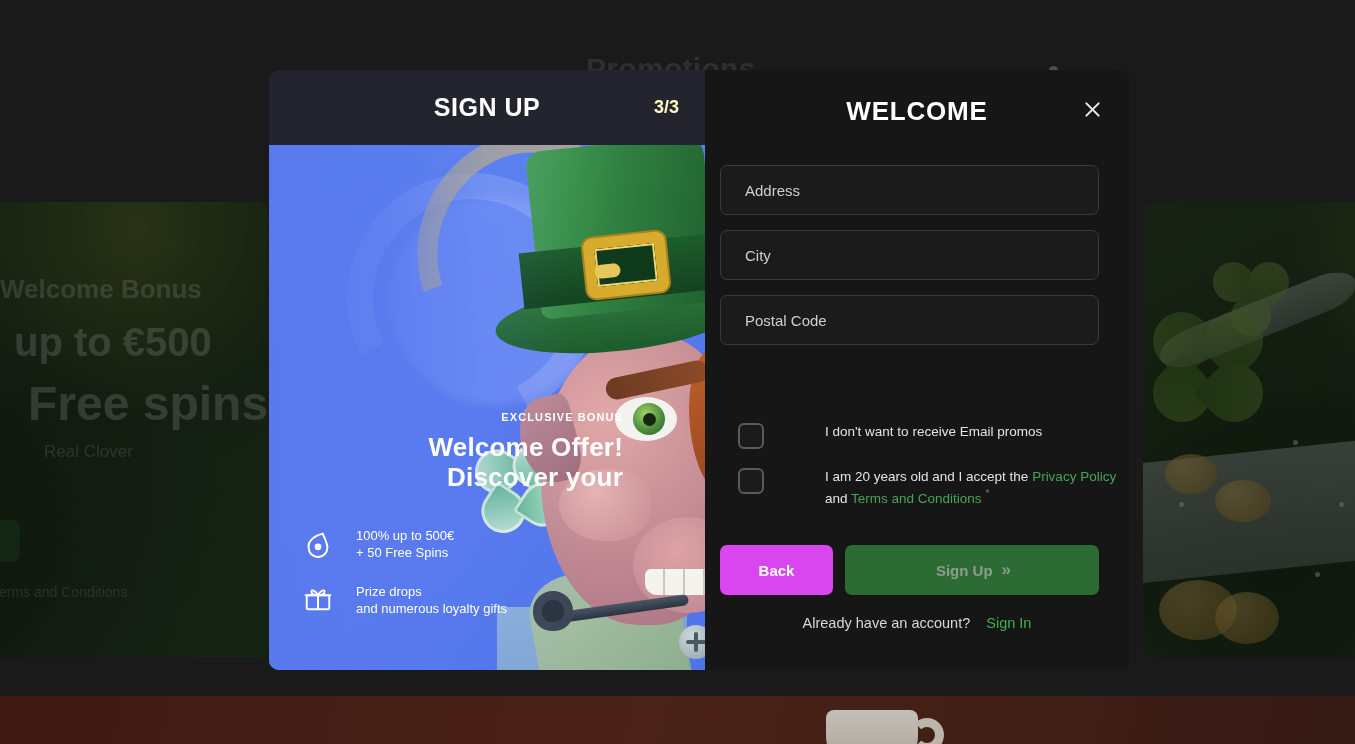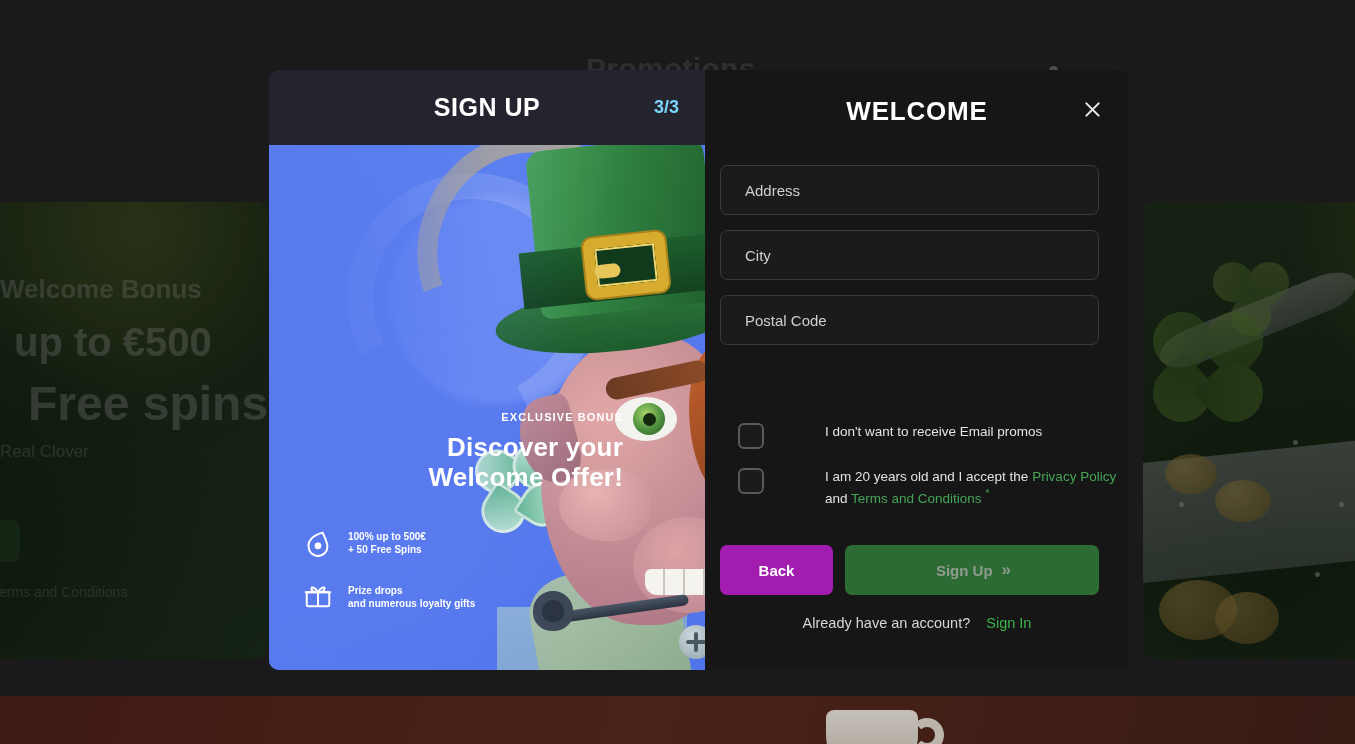--- a/index.html
+++ b/index.html
@@ -58,21 +58,21 @@
   .card-head1 {
     position: absolute; left: 14px; top: 118px; font-size: 40px; font-weight: bold;
     color: rgba(255,255,255,.34); white-space: nowrap;
   }
   .card-head2 {
     position: absolute; left: 0px; top: 174px; font-size: 48px; font-weight: bold;
     color: rgba(255,255,255,.34); white-space: nowrap; margin-left: 28px;
   }
   .card-sub {
     position: absolute; left: 0; top: 240px; font-size: 17px;
-    color: rgba(255,255,255,.26); white-space: nowrap;
+    color: rgba(255,255,255,.26); white-space: nowrap; padding-left: 44px;
   }
   .card-btn {
     position: absolute; left: -40px; top: 318px; width: 60px; height: 42px;
     border-radius: 8px; background: rgba(60,130,55,.30);
   }
   .card-terms {
     position: absolute; left: -8px; top: 382px; font-size: 14px;
     color: rgba(255,255,255,.24); white-space: nowrap;
   }
 
@@ -161,21 +161,21 @@
     background: #23242e; border-radius: 10px 0 0 0;
   }
   .promo-header .title {
     position: absolute; left: 0; top: 0; width: 436px; height: 75px;
     display: flex; align-items: center; justify-content: center;
     font-size: 25px; font-weight: bold; color: #ffffff; letter-spacing: .5px;
   }
   .promo-header .step {
     position: absolute; right: 26px; top: 0; height: 75px;
     display: flex; align-items: center;
-    font-size: 18px; font-weight: bold; color: #7dd3fc;
+    font-size: 18px; font-weight: bold; color: #fef9c3;
   }
 
   .promo-art {
     position: absolute; left: 0; top: 75px; width: 436px; height: 525px;
     overflow: hidden;
     background:
       radial-gradient(circle at 18% 66%, #5c7ef0 0%, rgba(92,126,240,0) 55%),
       linear-gradient(158deg, #5e85f0 0%, #5879ee 40%, #4f74ea 100%);
   }
   
@@ -328,21 +328,21 @@
     font-size: 11px; font-weight: bold; letter-spacing: 1.1px; color: #ffffff;
     margin-bottom: 9px;
   }
   .promo-h {
     font-size: 26px; font-weight: bold; color: #ffffff; line-height: 1.17;
     letter-spacing: .2px;
   }
   .promo-list { position: absolute; left: 34px; top: 382px; width: 330px; }
   .promo-item { display: flex; align-items: center; gap: 15px; margin-bottom: 22px; }
   .promo-item .ico { width: 30px; height: 32px; flex: 0 0 30px; color: #fff; }
-  .promo-item .txt { font-size: 10px; color: #ffffff; line-height: 1.32; font-weight: 700; }
+  .promo-item .txt { font-size: 13px; color: #ffffff; line-height: 1.32; font-weight: 400; margin-left: 8px; }
 
   
   .form-panel {
     position: relative; width: 424px; height: 600px;
     background: #161616; border-radius: 0 10px 10px 0;
   }
   .form-title {
     position: absolute; left: 0; top: 26px; width: 424px;
     text-align: center; font-size: 26px; font-weight: bold; color: #ffffff;
     letter-spacing: .8px;
@@ -371,21 +371,21 @@
     border: 2px solid #5a5a5a; background: #1b1b1b; cursor: pointer;
     margin-top: 1px;
   }
   .check-label { font-size: 13.5px; color: #e3e3e3; line-height: 1.45; font-weight: 500; margin-left: 48px; }
   .lk { color: #45a557; }
   .req { color: #45a557; font-size: 10px; vertical-align: super; }
 
   .actions { position: absolute; left: 15px; top: 475px; width: 394px; display: flex; gap: 12px; }
   .btn-back {
     width: 113px; height: 50px; border-radius: 7px;
-    background: #a21caf; color: #ffffff; font-size: 15px; font-weight: bold;
+    background: #d946ef; color: #ffffff; font-size: 15px; font-weight: bold;
     display: flex; align-items: center; justify-content: center; cursor: pointer;
     border: none;
   }
   .btn-signup {
     width: 254px; height: 50px; border-radius: 7px;
     background: #2c6b34; color: #8f9b8f; font-size: 15px; font-weight: bold;
     display: flex; align-items: center; justify-content: center; gap: 9px;
     cursor: pointer; border: none;
   }
   .btn-signup .chev { font-size: 17px; letter-spacing: -3px; }
@@ -499,22 +499,22 @@
         <div class="hat-band"></div>
         <div class="hat-buckle"></div>
         <div class="button-art"></div>
       </div>
 
       <div class="art-fade"></div>
 
       <div class="promo-copy">
         <div class="promo-kicker">EXCLUSIVE BONUS</div>
         <div class="promo-h">
+          <div>Welcome Offer!</div>
           <div>Discover your</div>
-          <div>Welcome Offer!</div>
         </div>
       </div>
 
       <div class="promo-list">
 
         <div class="promo-item">
           <span class="ico">
             <svg viewBox="0 0 32 32" fill="none" stroke="#fff" stroke-width="2.1">
               <path d="M21 6 C10 9 5 15 6 21 a10 10 0 0 0 20 0 C26 16 23 11 21 6 Z"></path>
               <circle cx="16" cy="20" r="3.6" fill="#fff" stroke="none"></circle>

